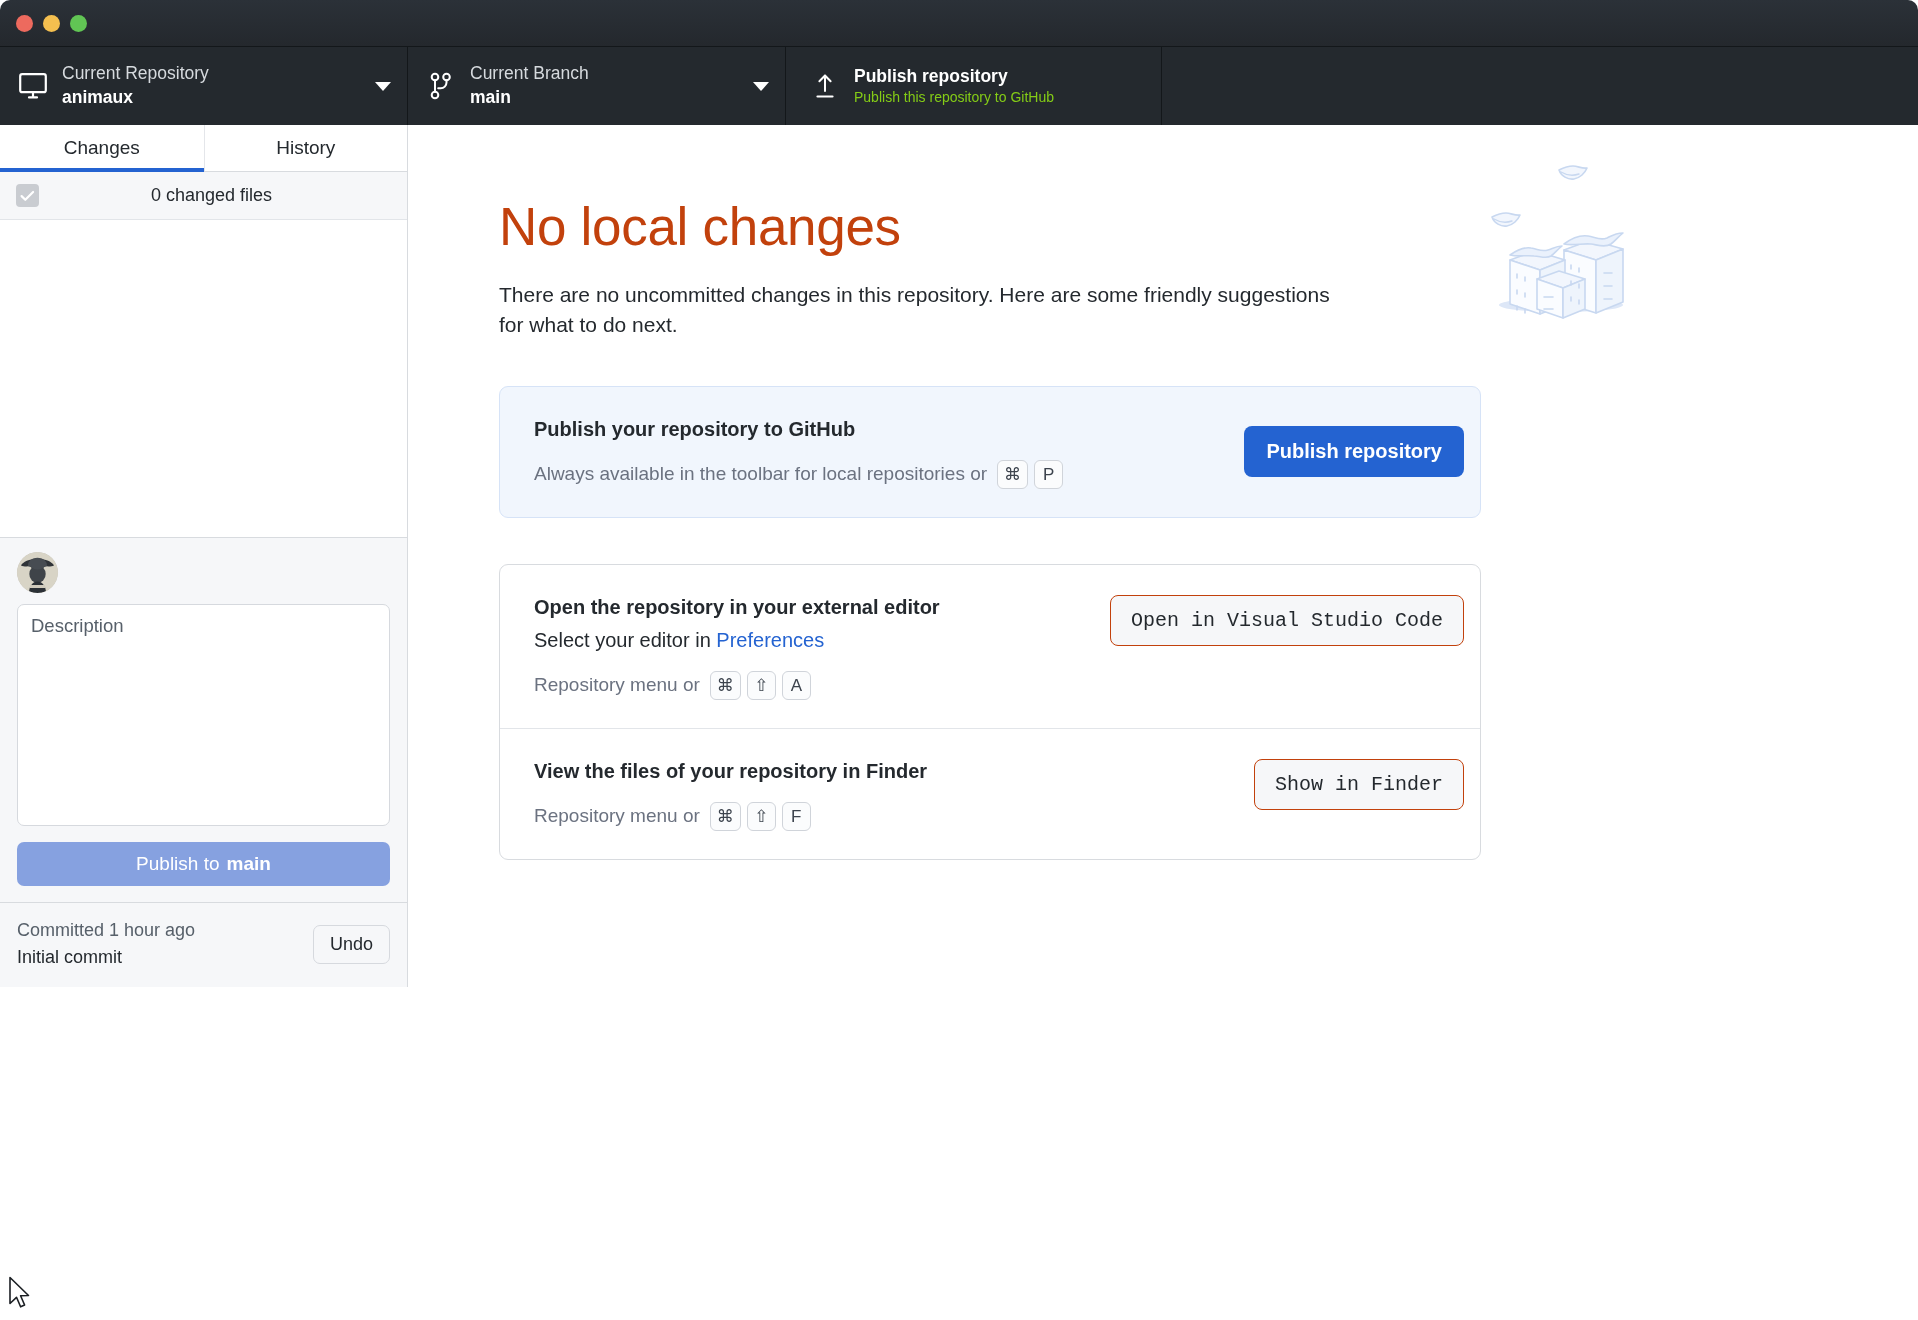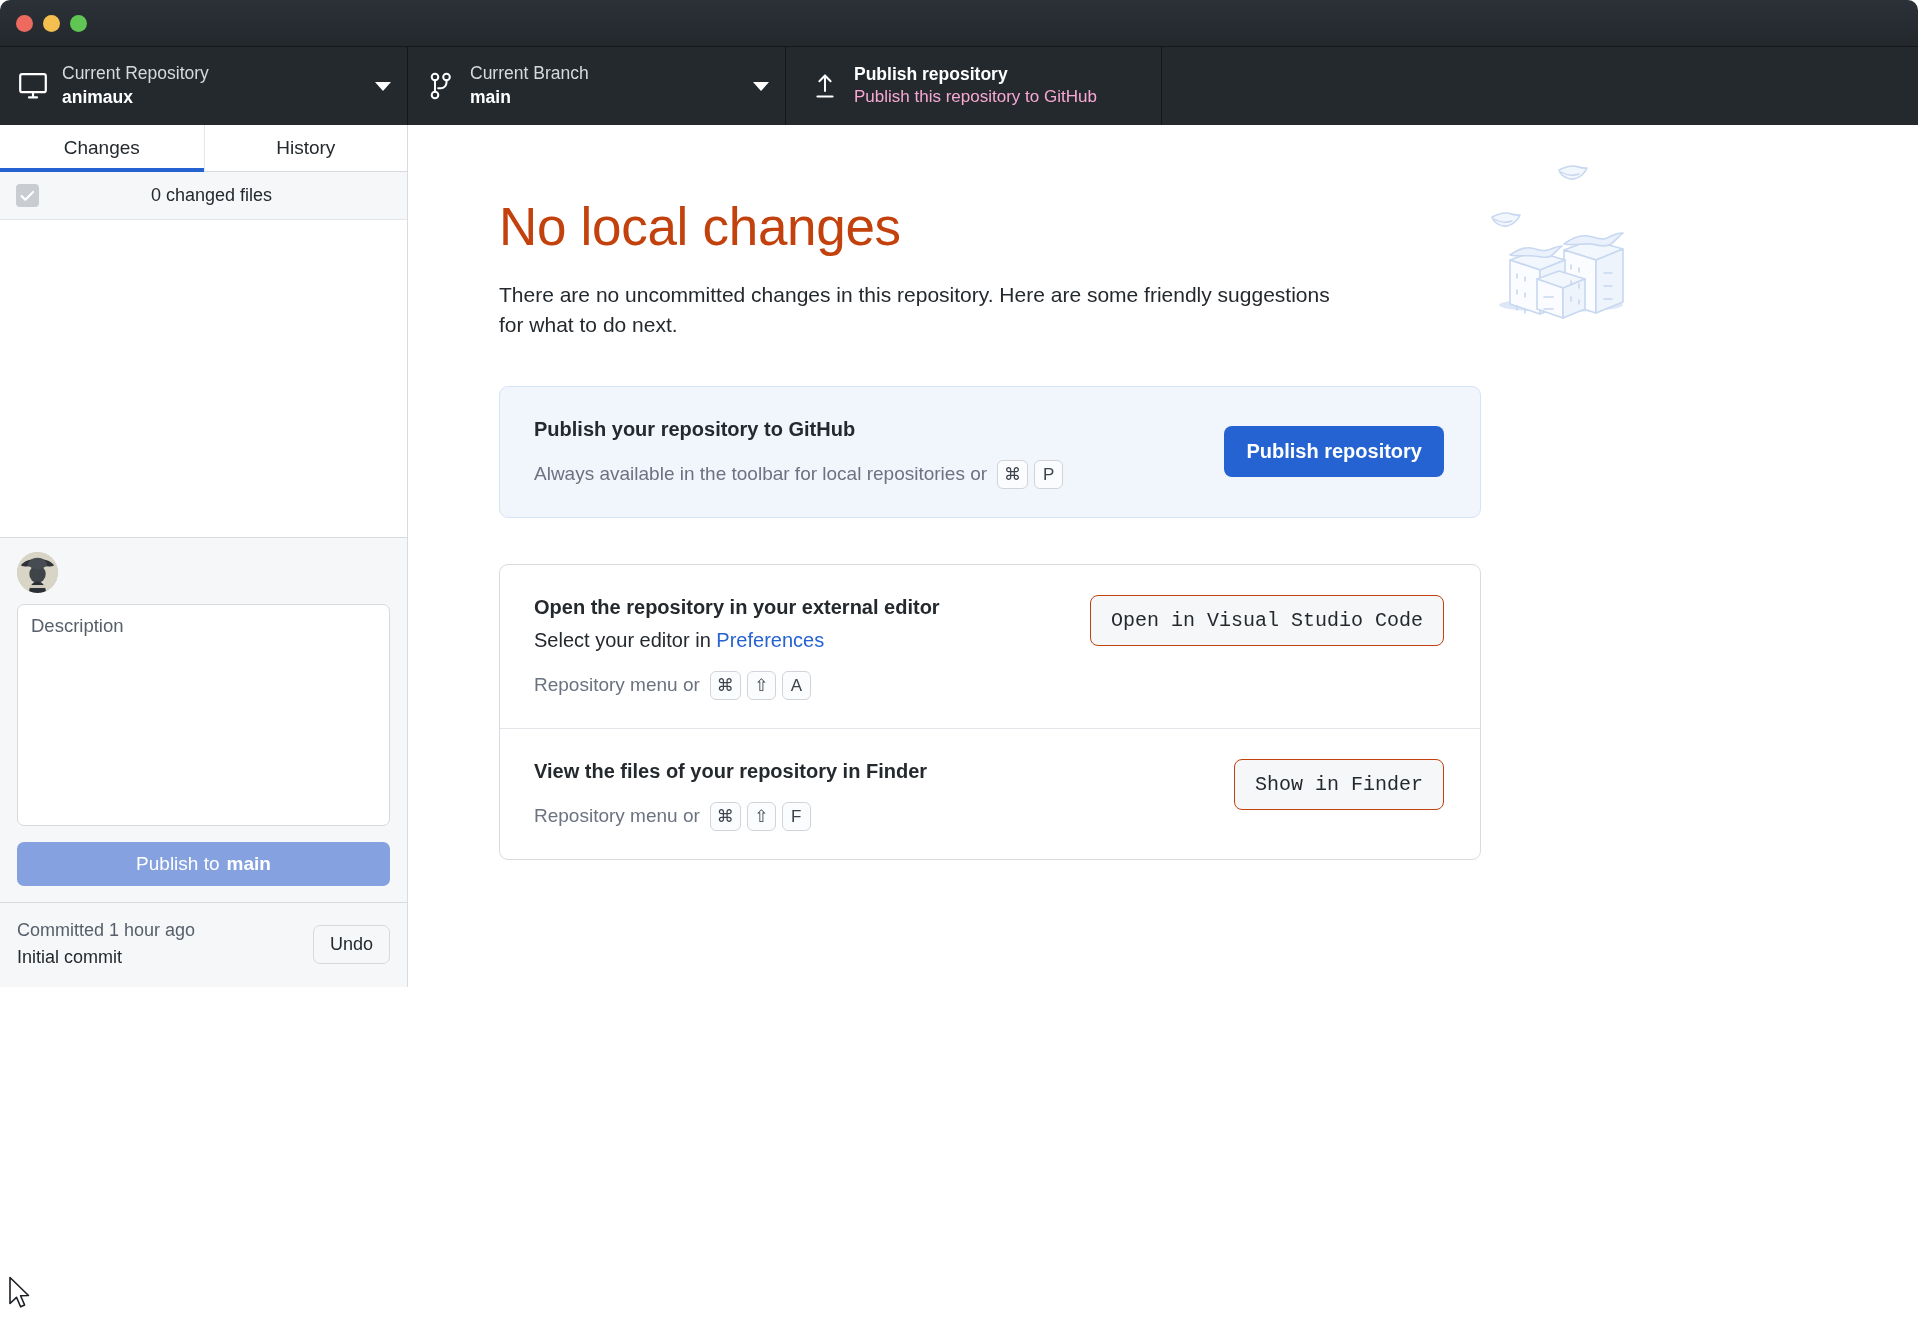--- a/index.html
+++ b/index.html
@@ -53,21 +53,21 @@
   .tb-rest { flex: 1 1 auto; background: #24292e; }
   .tb-icon {
     width: 30px; flex: 0 0 30px;
     display: flex; align-items: center; justify-content: center;
     margin-right: 14px;
   }
   .tb-text { display: flex; flex-direction: column; justify-content: center; flex: 1 1 auto; min-width: 0; }
   .tb-label { font-size: 17.5px; color: #d6dade; line-height: 1.35; white-space: nowrap; }
   .tb-value { font-size: 17.5px; color: #ffffff; font-weight: bold; line-height: 1.35; white-space: nowrap; }
   .tb-publish .tb-label { color: #ffffff; font-weight: bold; font-size: 17.5px; }
-  .tb-publish .tb-value { color: #f9a8d4; font-weight: normal; font-size: 17px; }
+  .tb-publish .tb-value { color: #84cc16; font-weight: normal; font-size: 14px; }
   .caret {
     width: 0; height: 0;
     border-left: 8px solid transparent;
     border-right: 8px solid transparent;
     border-top: 9px solid #ffffff;
     margin-left: 10px; flex: 0 0 auto;
   }
 
   
   .body { flex: 1 1 auto; display: flex; min-height: 0; }
@@ -204,21 +204,21 @@
 
   .card {
     margin-top: 46px;
     border: 1px solid #d8dbdf; border-radius: 9px;
     background: #fff;
     width: 982px;
   }
   .card.blue { background: #f1f6fd; border-color: #d6e3f7; }
   .card-row {
     display: flex; align-items: flex-start;
-    padding: 28px 36px 28px 34px;
+    padding: 28px 16px 28px 34px;
     gap: 24px;
   }
   .card-row + .card-row { border-top: 1px solid #e2e5e9; }
   .card-main { flex: 1 1 auto; min-width: 0; }
   .card-title { font-size: 20px; font-weight: bold; color: #24292e; line-height: 1.45; }
   .card-desc { font-size: 20px; color: #24292e; line-height: 1.5; margin-top: 3px; max-width: 690px; }
   .card-hint { font-size: 19px; color: #6b7280; line-height: 1.5; margin-top: 16px; display: flex; align-items: center; flex-wrap: wrap; gap: 0; }
   .card-hint .kbd-group { display: inline-flex; gap: 6px; margin-left: 10px; }
   .kbd {
     display: inline-flex; align-items: center; justify-content: center;

